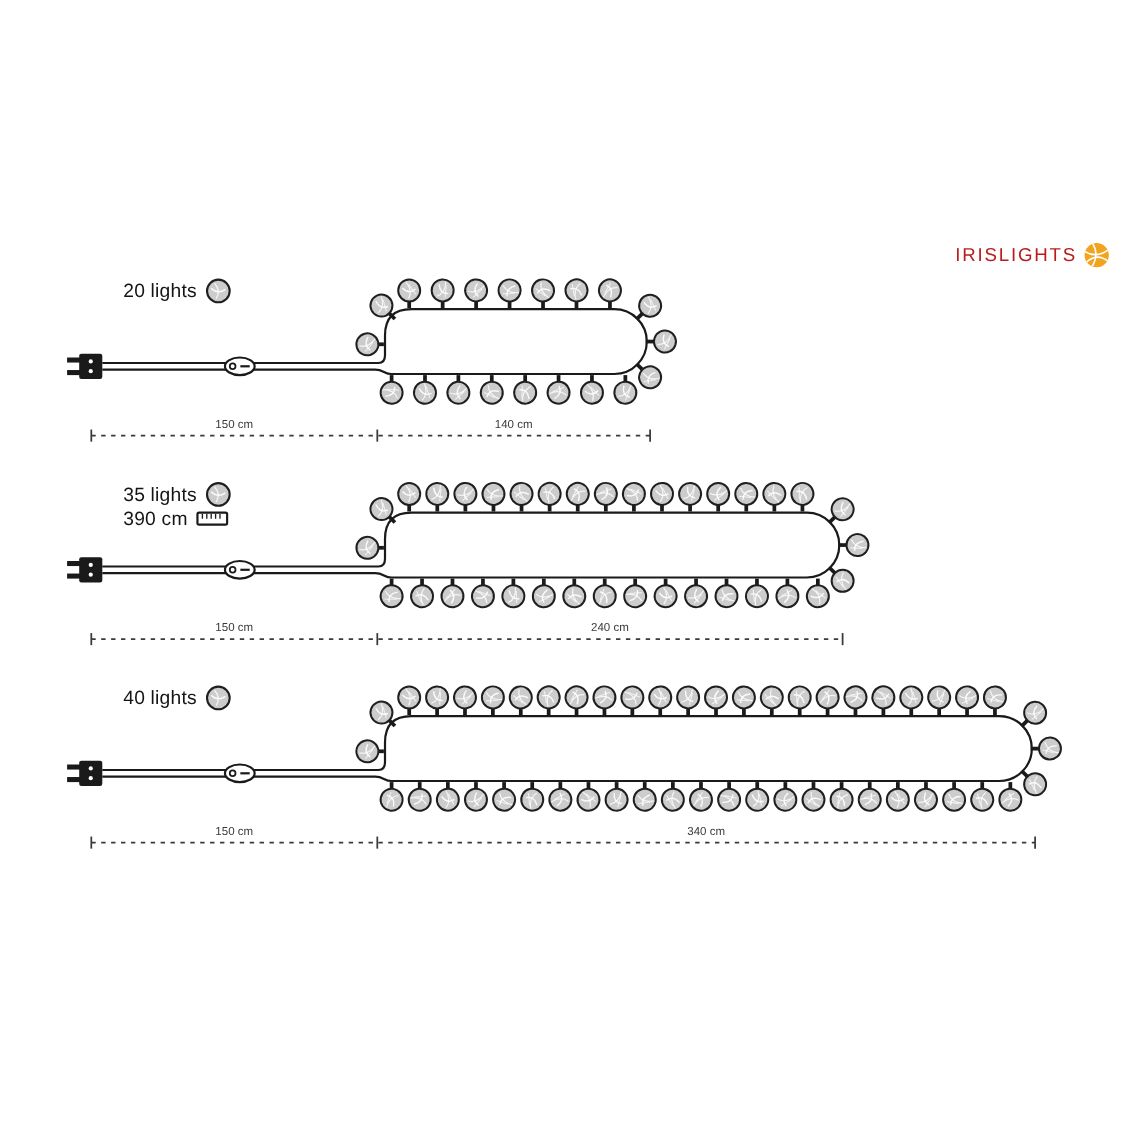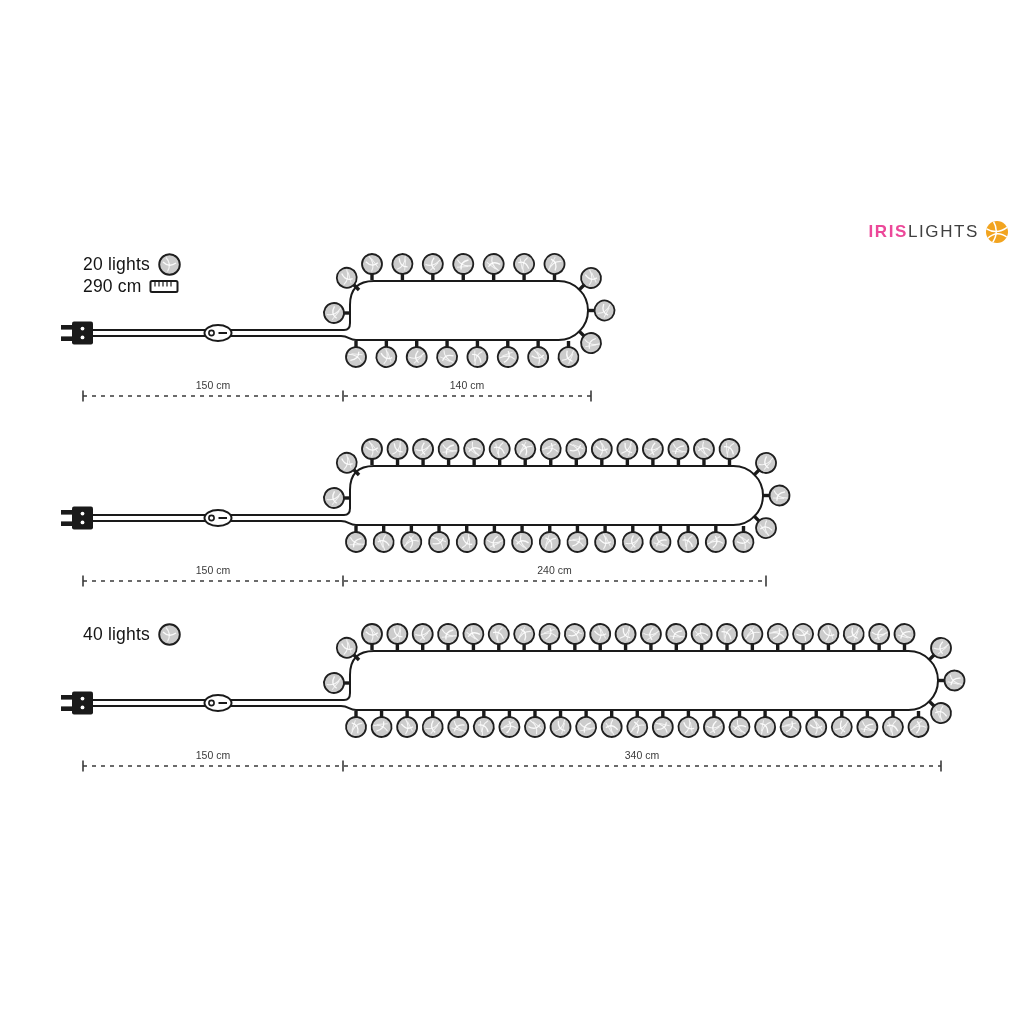--- a/index.html
+++ b/index.html
@@ -1,25 +1,25 @@
 <!DOCTYPE html>
 <html><head>
 <meta charset="utf-8">
 <style>
   html,body{margin:0;padding:0;background:#ffffff;}
   #page{position:relative;width:1024px;height:1024px;background:#fff;overflow:hidden;
         font-family:"Liberation Sans",sans-serif;color:#161616;}
   #diagram-svg{position:absolute;left:0;top:0;}
   .legend{position:absolute;left:83px;width:220px;}
-  .legend-row{display:flex;align-items:center;height:22px;font-size:17.5px;letter-spacing:.2px;color:#141414;}
+  .legend-row{display:flex;align-items:center;height:22px;font-size:17.5px;letter-spacing:.2px;color:#141414;margin-left:29px;}
   .legend-row .txt{display:inline-block;}
   .legend-row svg{margin-left:7px;}
   #logo{position:absolute;top:219px;right:14px;display:flex;align-items:center;}
-  #logo .iris{font-weight:bold;font-size:17px;letter-spacing:1.6px;color:#ec4899;}
-  #logo .lights{font-weight:normal;font-size:17px;letter-spacing:1.6px;color:#404040;}
+  #logo .iris{font-weight:normal;font-size:17px;letter-spacing:1.6px;color:#b91c1c;}
+  #logo .lights{font-weight:normal;font-size:17px;letter-spacing:1.6px;color:#b91c1c;}
   #logo svg{margin-left:5px;}
 </style>
 </head>
 <body>
 
 <div id="page">
 
   <svg id="diagram-svg" width="1024" height="1024">
       <g>
         <g>
@@ -835,35 +835,45 @@
 
   <div class="legend" style="top:253px">
     <div class="legend-row">
       <span class="txt">20 lights</span>
       <svg width="25" height="25" viewBox="0 0 25 25">
         <circle cx="12.5" cy="12.5" r="10.3" fill="#cccccc" stroke="#1f1f1f" stroke-width="1.9"></circle>
         <path d="M6 10 Q12 16 19 11" stroke="#fff" stroke-width="1.3" fill="none" opacity="0.9"></path>
         <path d="M9 5.5 Q15 12 10.5 19.5" stroke="#fff" stroke-width="1.2" fill="none" opacity="0.8"></path>
       </svg>
     </div>
+  </div>
+
+  <div class="legend" style="top:438px">
     <div class="legend-row">
-      <span class="txt">290 cm</span>
+      <span class="txt">35 lights</span>
+      <svg width="25" height="25" viewBox="0 0 25 25">
+        <circle cx="12.5" cy="12.5" r="10.3" fill="#cccccc" stroke="#1f1f1f" stroke-width="1.9"></circle>
+        <path d="M6 10 Q12 16 19 11" stroke="#fff" stroke-width="1.3" fill="none" opacity="0.9"></path>
+        <path d="M9 5.5 Q15 12 10.5 19.5" stroke="#fff" stroke-width="1.2" fill="none" opacity="0.8"></path>
+      </svg>
+    </div>
+    <div class="legend-row">
+      <span class="txt">390 cm</span>
       <svg width="30" height="15" viewBox="0 0 30 15">
         <rect x="1.5" y="2" width="27" height="11" rx="1.5" fill="#fff" stroke="#1a1a1a" stroke-width="2"></rect>
         <g stroke="#1a1a1a" stroke-width="1.2">
           <line x1="6" y1="3" x2="6" y2="7.5"></line>
             <line x1="10" y1="3" x2="10" y2="7.5"></line>
           <line x1="14" y1="3" x2="14" y2="7.5"></line>
             <line x1="18" y1="3" x2="18" y2="7.5"></line>
           <line x1="22" y1="3" x2="22" y2="7.5"></line>
         </g>
       </svg>
     </div>
   </div>
-
 
   <div class="legend" style="top:623px">
     <div class="legend-row">
       <span class="txt">40 lights</span>
       <svg width="25" height="25" viewBox="0 0 25 25">
         <circle cx="12.5" cy="12.5" r="10.3" fill="#cccccc" stroke="#1f1f1f" stroke-width="1.9"></circle>
         <path d="M6 10 Q12 16 19 11" stroke="#fff" stroke-width="1.3" fill="none" opacity="0.9"></path>
         <path d="M9 5.5 Q15 12 10.5 19.5" stroke="#fff" stroke-width="1.2" fill="none" opacity="0.8"></path>
       </svg>
     </div>

